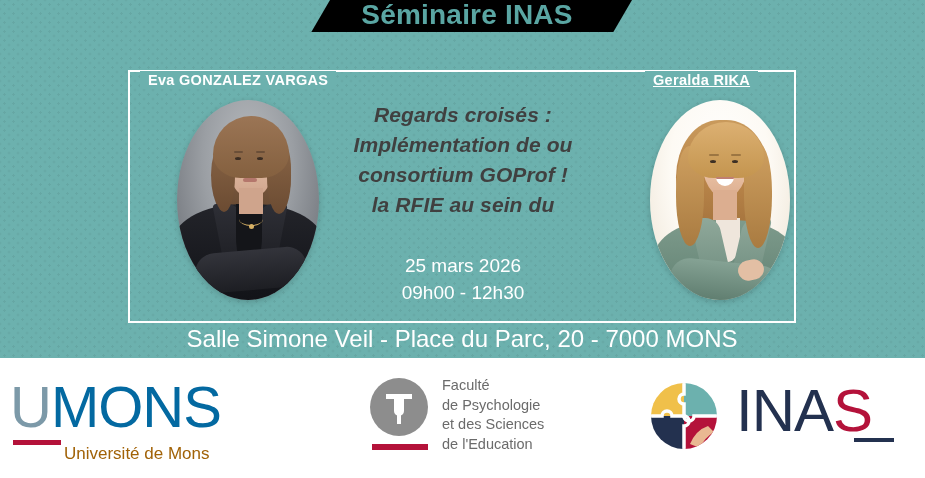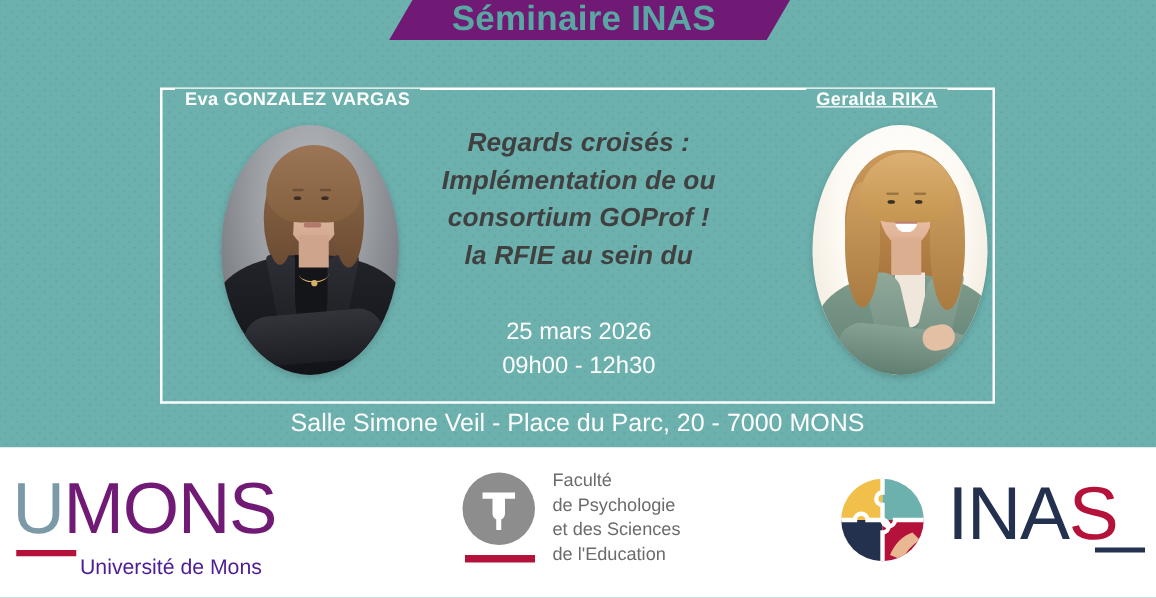--- a/index.html
+++ b/index.html
@@ -18,21 +18,21 @@
     background-image:
       radial-gradient(circle, rgba(0,0,0,0.055) 1px, transparent 1.2px),
       radial-gradient(circle, rgba(0,0,0,0.055) 1px, transparent 1.2px);
     background-size:9px 9px, 9px 9px;
     background-position:0 0, 4.5px 4.5px;
   }
 
   
   .ribbon {
     position:absolute; left:302px; top:0; width:330px; height:32px;
-    background:#701a75;
+    background:#000000;
     clip-path:polygon(28px 0, 330px 0, 302px 48px, 0 48px);
     display:flex; align-items:center; justify-content:center;
   }
   .ribbon-title {
     font-size:28px; font-weight:bold; color:#5aa6a3;
     letter-spacing:0.2px; white-space:nowrap;
     transform:translateY(-1px);
   }
 
   
@@ -208,64 +208,64 @@
     font-size:21px; line-height:30px; letter-spacing:0.1px;
   }
   .event-when {
     position:absolute; left:318px; top:252px; width:290px;
     text-align:center; color:#ffffff;
     font-size:19px; line-height:27px; font-weight:300;
   }
   .event-place {
     position:absolute; left:128px; top:325px; width:668px;
     text-align:center; color:#ffffff;
-    font-size:20px; line-height:28px; font-weight:300;
+    font-size:24px; line-height:28px; font-weight:300;
   }
 
   
   .logo-strip {
     position:absolute; left:0; top:358px; width:925px; height:120px;
     background:#ffffff;
   }
 
   
   .umons { position:absolute; left:10px; top:20px; width:250px; height:86px; }
   .umons-word {
     font-size:58px; line-height:58px; font-weight:400;
     letter-spacing:-1px; white-space:nowrap;
   }
   .umons-u { color:#7c99a8; }
-  .umons-mons { color:#701a75; }
+  .umons-mons { color:#0369a1; }
   .umons-bar {
     position:absolute; left:3px; top:62px; width:48px; height:5px;
     background:#b4123a;
   }
   .umons-sub {
     position:absolute; left:54px; top:66px;
-    font-size:17px; color:#4c1d95; white-space:nowrap;
+    font-size:17px; color:#a16207; white-space:nowrap;
   }
 
   
   .faculte { position:absolute; left:370px; top:14px; width:230px; height:92px; }
   .fac-circle {
     position:absolute; left:0; top:6px; width:58px; height:58px;
     border-radius:50%; background:#8d8d8d;
   }
   .fac-bar {
     position:absolute; left:2px; top:72px; width:56px; height:6px;
     background:#b4123a;
   }
   .fac-text {
     position:absolute; left:72px; top:4px;
     font-size:14.5px; line-height:19.5px; color:#6b6b6b;
     white-space:nowrap;
   }
 
   
-  .inas { position:absolute; left:672px; top:18px; width:245px; height:80px;text-decoration:underline; }
+  .inas { position:absolute; left:650px; top:18px; width:245px; height:80px;text-decoration:underline; }
   .inas-puzzle { position:absolute; left:0; top:6px; width:68px; height:68px; }
   .inas-word {
     position:absolute; left:86px; top:-2px;
     font-size:60px; line-height:74px; font-weight:400;
     letter-spacing:-1px; white-space:nowrap;
   }
   .inas-ina { color:#23314f; }
   .inas-s   { color:#b4123a; }
   .inas-bar {
     position:absolute; left:204px; top:62px; width:40px; height:4px;

